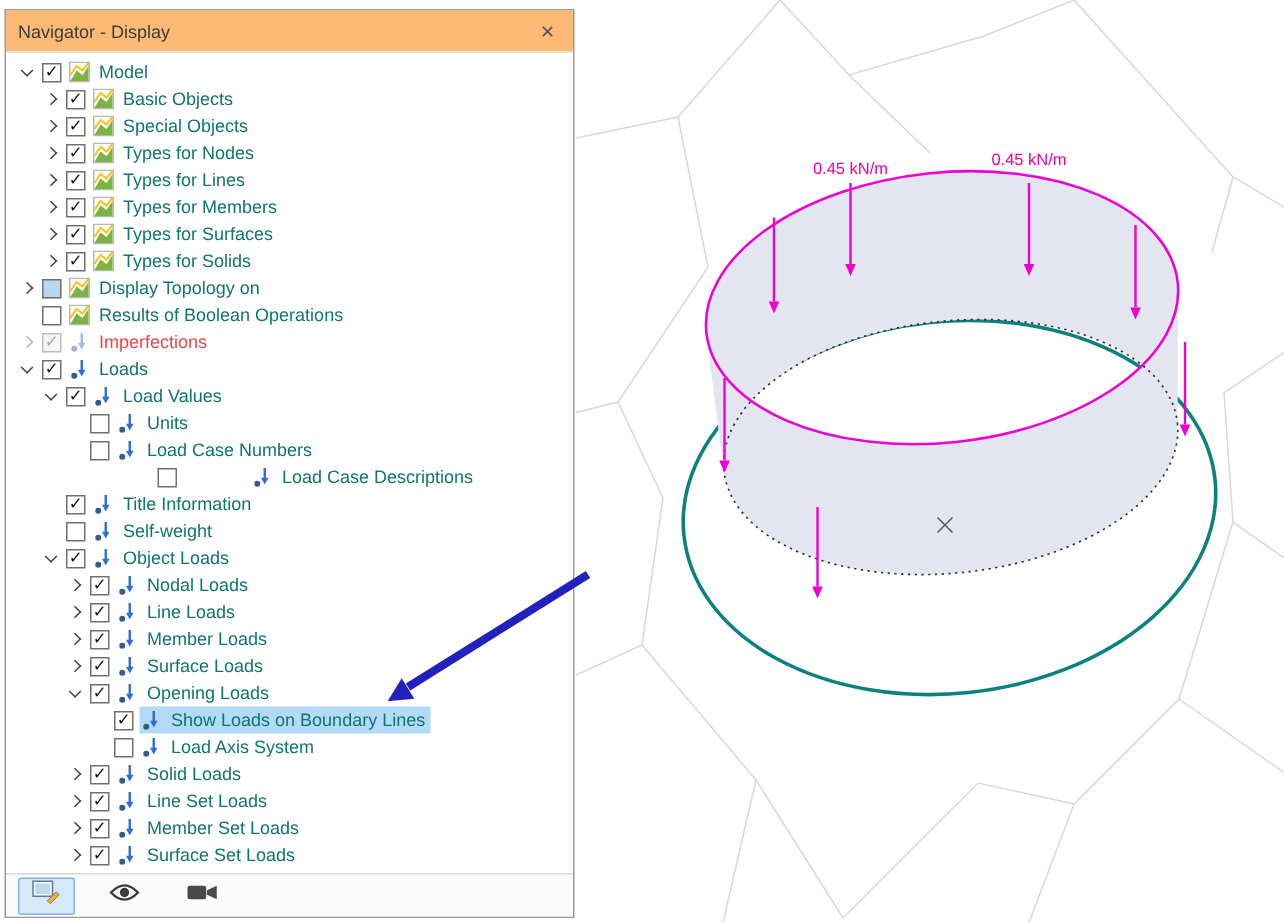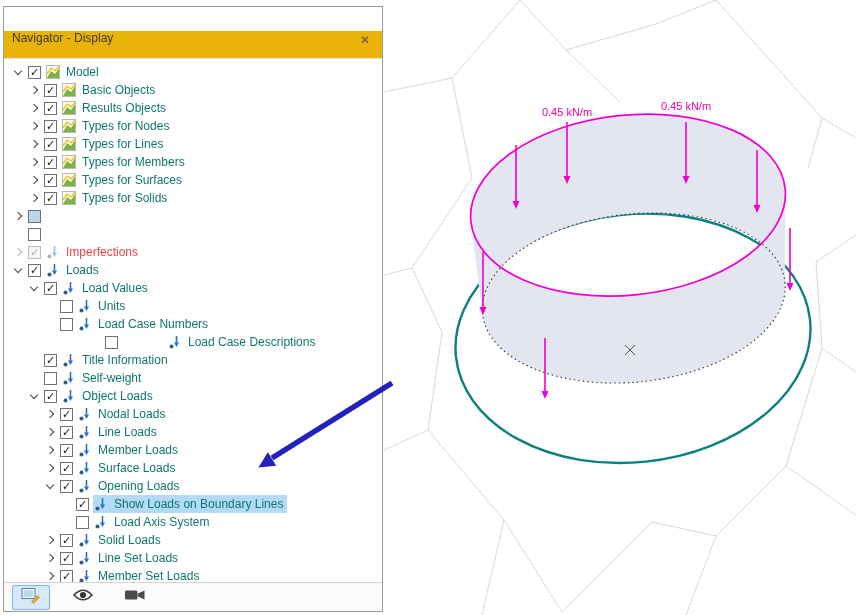--- a/index.html
+++ b/index.html
@@ -7,22 +7,22 @@
     width:856px;height:615px;position:relative;overflow:hidden;
     background:#ffffff;font-family:"Liberation Sans",sans-serif;
   }
   
   .panel{
     position:absolute;left:3px;top:6px;width:380px;height:606px;
     background:#fff;border:1px solid #9a9a9a;box-sizing:border-box;
     display:flex;flex-direction:column;z-index:10;
   }
   .titlebar{
-    height:27px;flex:0 0 27px;background:#eab308;border-bottom:1px solid #e2e2e2;
-    display:flex;align-items:flex-start;padding:0 8px;margin-top:24px;
+    height:27px;flex:0 0 27px;background:#fdba74;border-bottom:1px solid #e2e2e2;
+    display:flex;align-items:center;padding:0 8px;
   }
   .title{flex:1;font-size:12px;color:#3c3c3c;}
   .close{width:18px;height:18px;line-height:18px;text-align:center;font-size:12px;color:#555;cursor:default;}
   .tree{flex:1;overflow:hidden;padding-top:4px;}
   .row{height:18px;display:flex;align-items:center;}
   .chev{width:16px;flex:0 0 16px;display:flex;align-items:center;justify-content:center;}
   .chev .c{width:5px;height:5px;border-right:1.5px solid #404040;border-bottom:1.5px solid #404040;}
   .chev .c.r{transform:rotate(-45deg);}
   .chev .c.d{transform:rotate(45deg);margin-top:-2px;}
   .cb{
@@ -100,21 +100,21 @@
         </span>
         <span class="cb checked">✓</span>
         <span class="wrap">
           <span class="icn">
             <svg width="14" height="14" viewBox="0 0 14 14">
               <rect x="0.5" y="0.5" width="13" height="13" fill="#fff" stroke="#b8b8b8"></rect>
               <polygon points="1,13 5,6 9,9 13,3 13,13" fill="#7cb342"></polygon>
               <polyline points="1,9 5,3 9,6 13,1" fill="none" stroke="#f5c518" stroke-width="1.4"></polyline>
             </svg>
           </span>
-          <span class="lbl">Results Objects</span>
+          <span class="lbl">Special Objects</span>
         </span>
       </div>
       <div class="row" style="padding-left: 22px;">
         <span class="chev">
           <span class="c r"></span>
         </span>
         <span class="cb checked">✓</span>
         <span class="wrap">
           <span class="icn">
             <svg width="14" height="14" viewBox="0 0 14 14">
@@ -188,24 +188,44 @@
             </svg>
           </span>
           <span class="lbl">Types for Solids</span>
         </span>
       </div>
       <div class="row" style="padding-left: 6px;">
         <span class="chev">
           <span class="c r"></span>
         </span>
         <span class="cb filled"></span>
+        <span class="wrap">
+          <span class="icn">
+            <svg width="14" height="14" viewBox="0 0 14 14">
+              <rect x="0.5" y="0.5" width="13" height="13" fill="#fff" stroke="#b8b8b8"></rect>
+              <polygon points="1,13 5,6 9,9 13,3 13,13" fill="#7cb342"></polygon>
+              <polyline points="1,9 5,3 9,6 13,1" fill="none" stroke="#f5c518" stroke-width="1.4"></polyline>
+            </svg>
+          </span>
+          <span class="lbl">Display Topology on</span>
+        </span>
       </div>
       <div class="row" style="padding-left: 6px;">
         <span class="chev"></span>
         <span class="cb unchecked"></span>
+        <span class="wrap">
+          <span class="icn">
+            <svg width="14" height="14" viewBox="0 0 14 14">
+              <rect x="0.5" y="0.5" width="13" height="13" fill="#fff" stroke="#b8b8b8"></rect>
+              <polygon points="1,13 5,6 9,9 13,3 13,13" fill="#7cb342"></polygon>
+              <polyline points="1,9 5,3 9,6 13,1" fill="none" stroke="#f5c518" stroke-width="1.4"></polyline>
+            </svg>
+          </span>
+          <span class="lbl">Results of Boolean Operations</span>
+        </span>
       </div>
       <div class="row dis" style="padding-left: 6px;">
         <span class="chev">
           <span class="c r"></span>
         </span>
         <span class="cb disabled-checked">✓</span>
         <span class="wrap">
           <span class="icn">
             <svg width="14" height="14" viewBox="0 0 14 14">
               <circle cx="3.5" cy="11.5" r="2" fill="#355b8c"></circle>

